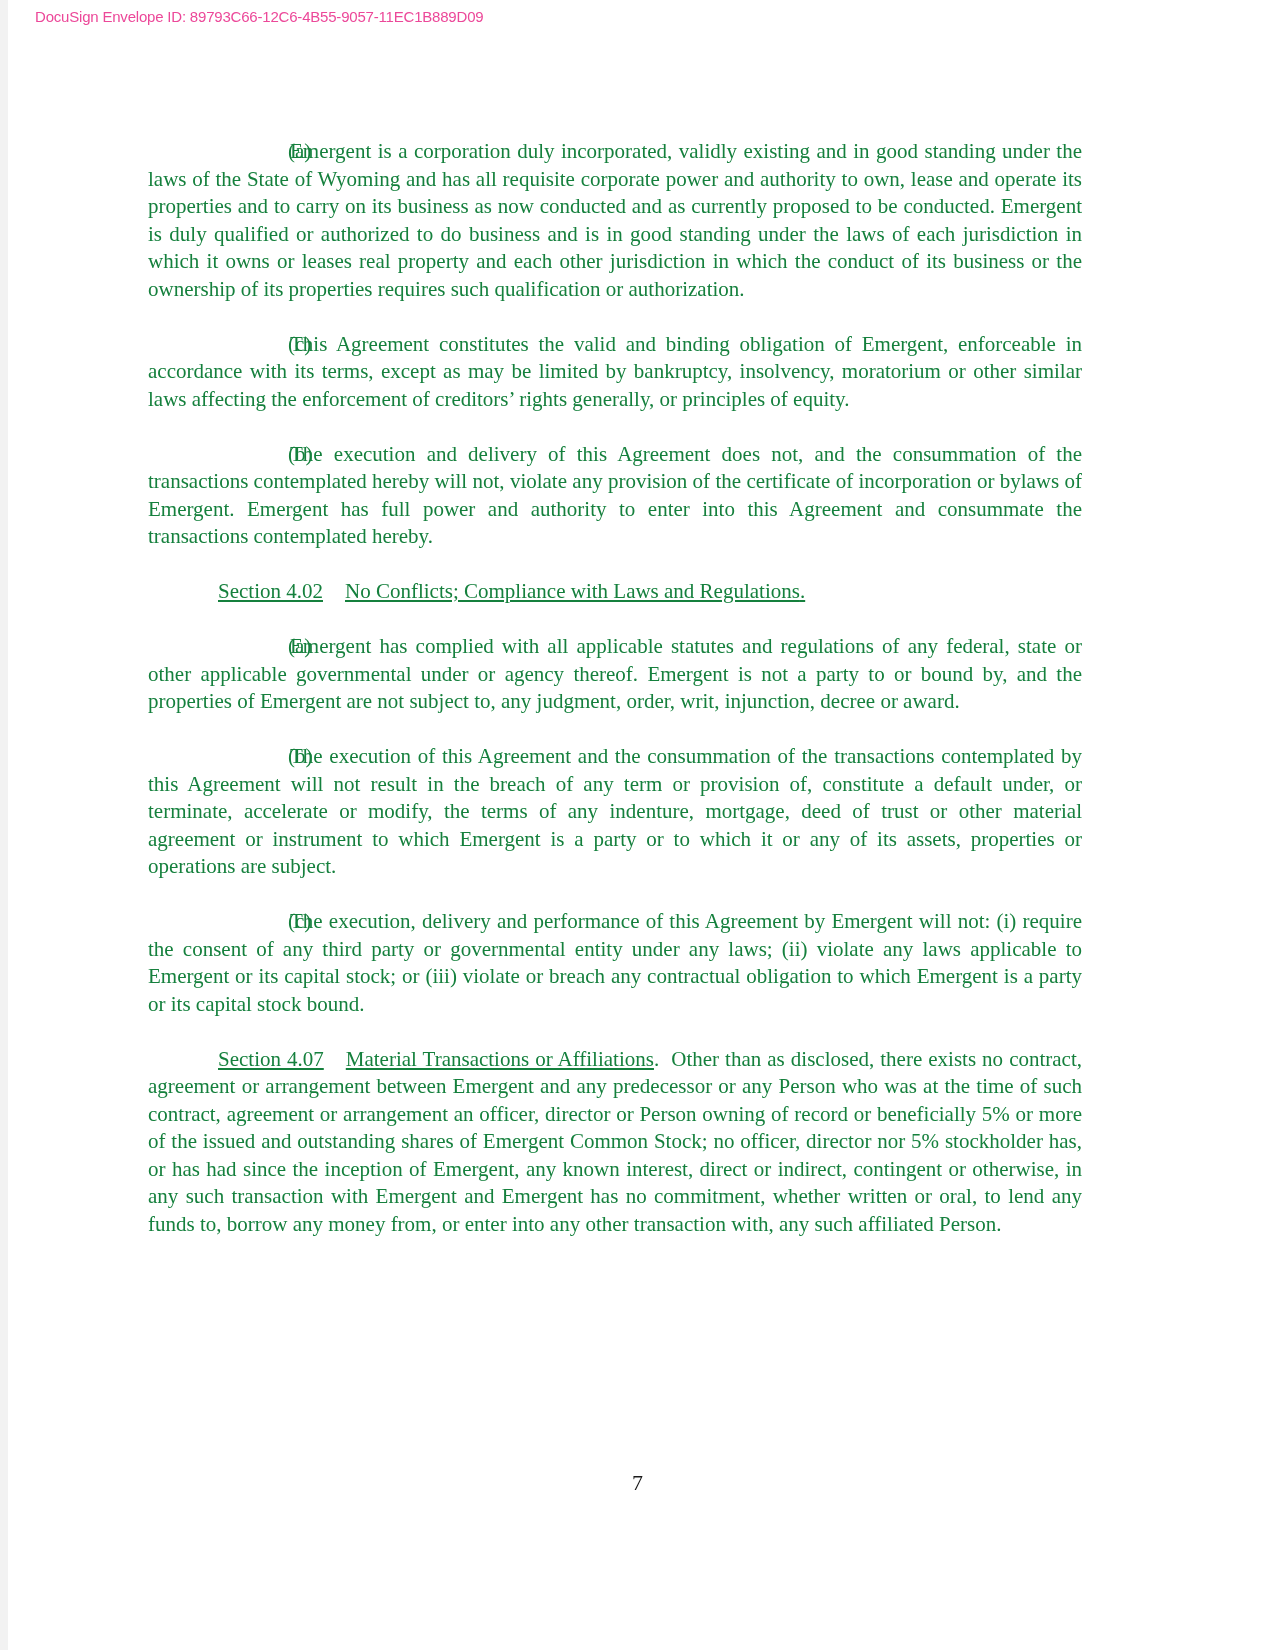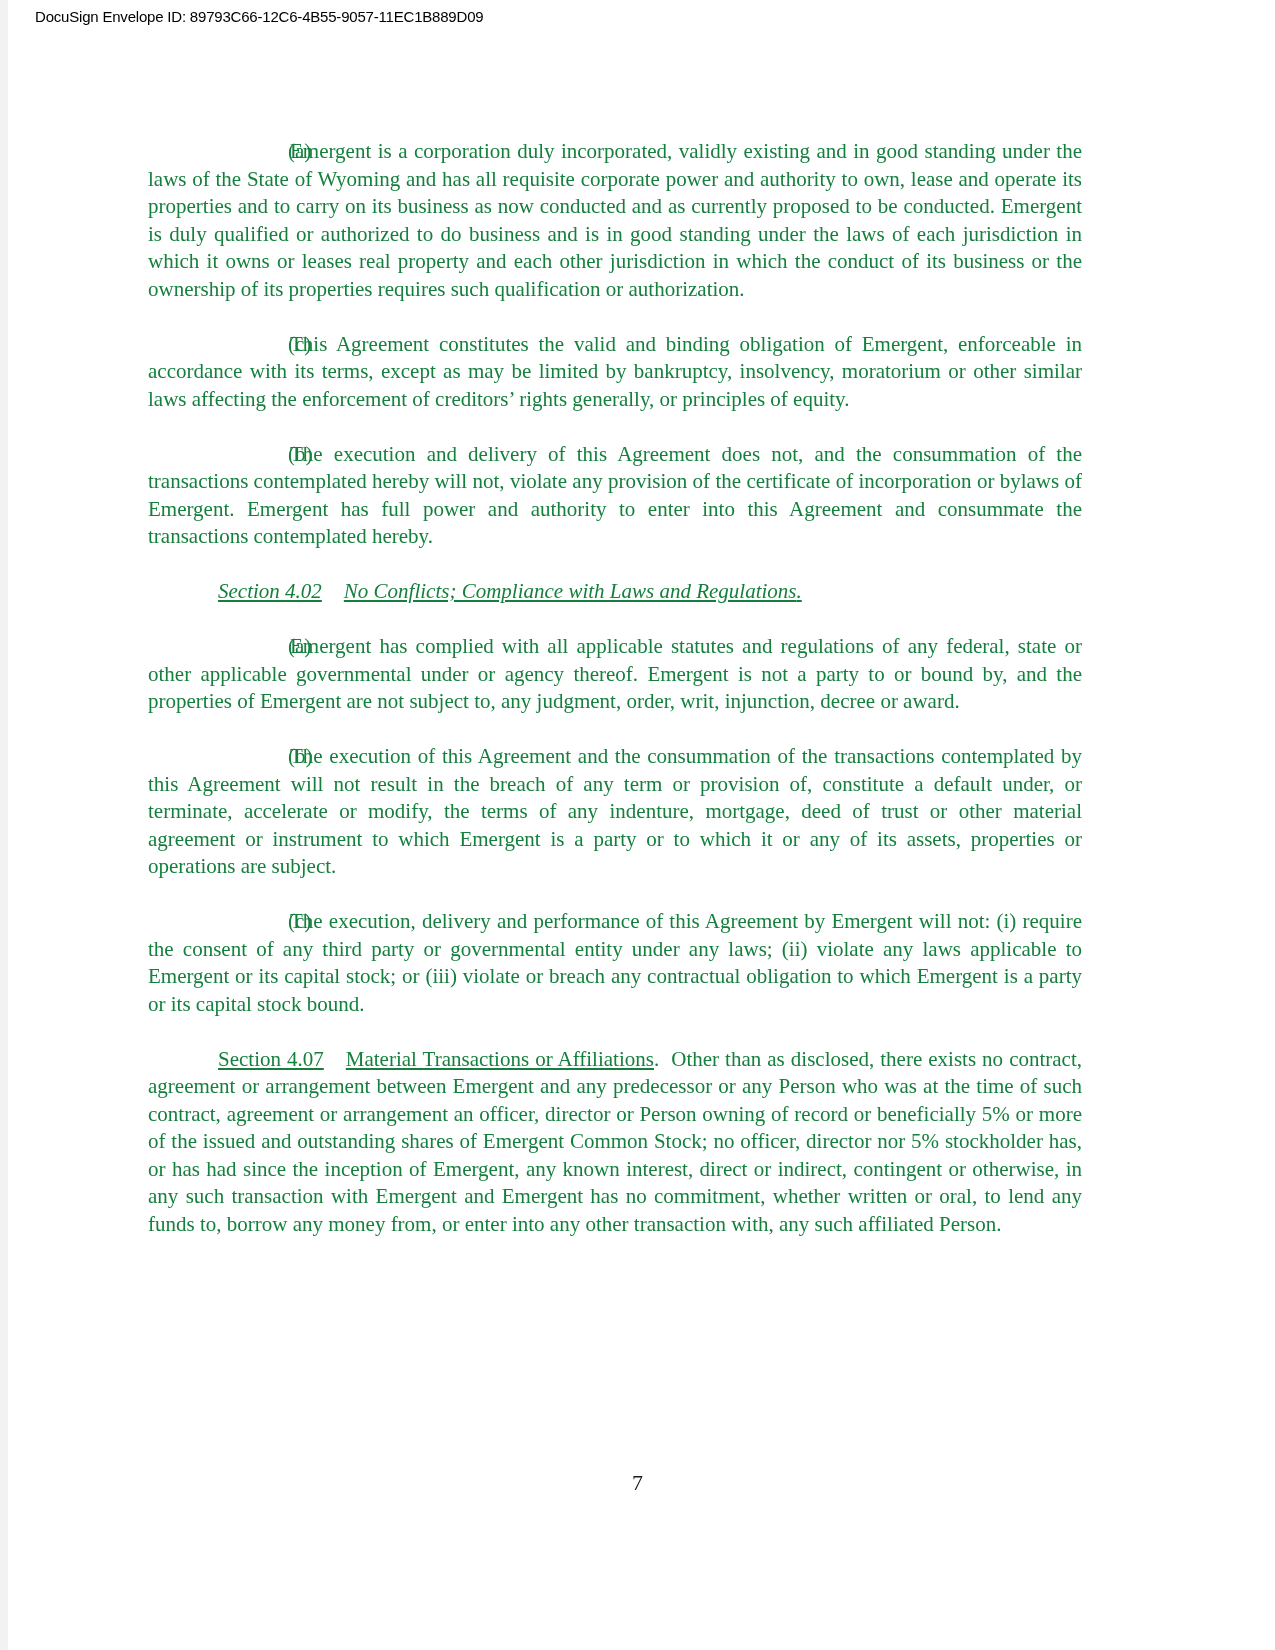--- a/index.html
+++ b/index.html
@@ -1,30 +1,30 @@
 <!DOCTYPE html>
 <html><head>
 <meta charset="utf-8">
 <style>
   html, body { margin:0; padding:0; background:#ffffff; }
   body { width:1275px; height:1650px; position:relative; overflow:hidden; }
   .page { position:absolute; left:0; top:0; width:1275px; height:1650px; background:#ffffff; }
   .left-edge { position:absolute; left:0; top:0; width:8px; height:1650px; background:#f2f2f2; }
   .envelope {
     position:absolute; left:35px; top:8px;
-    font-family:"Liberation Sans", sans-serif; font-size:15px; color:#000000;
+    font-family:"Liberation Sans", sans-serif; font-size:15px; color:#ec4899;
     letter-spacing:-0.2px;
   }
   .body {
     position:absolute; left:148px; top:138px; width:934px;
     font-family:"Liberation Serif", serif; font-size:21px; line-height:27.5px; color:#15803d;
   }
   .para { text-align:justify; margin:0 0 27.5px 0; text-indent:70px; }
   .label { display:inline-block; width:72px; }
-  .section-head { margin:0 0 27.5px 0; text-indent:70px;font-style:italic; }
+  .section-head { margin:0 0 27.5px 0; text-indent:70px; }
   .u { text-decoration:underline; }
   .gap { display:inline-block; width:22px; }
   .page-num {
     position:absolute; left:0; width:1275px; top:1470px; text-align:center;
     font-family:"Liberation Serif", serif; font-size:22px; color:#1a1a1a;
   }
 </style>
 </head>
 <body>
 

